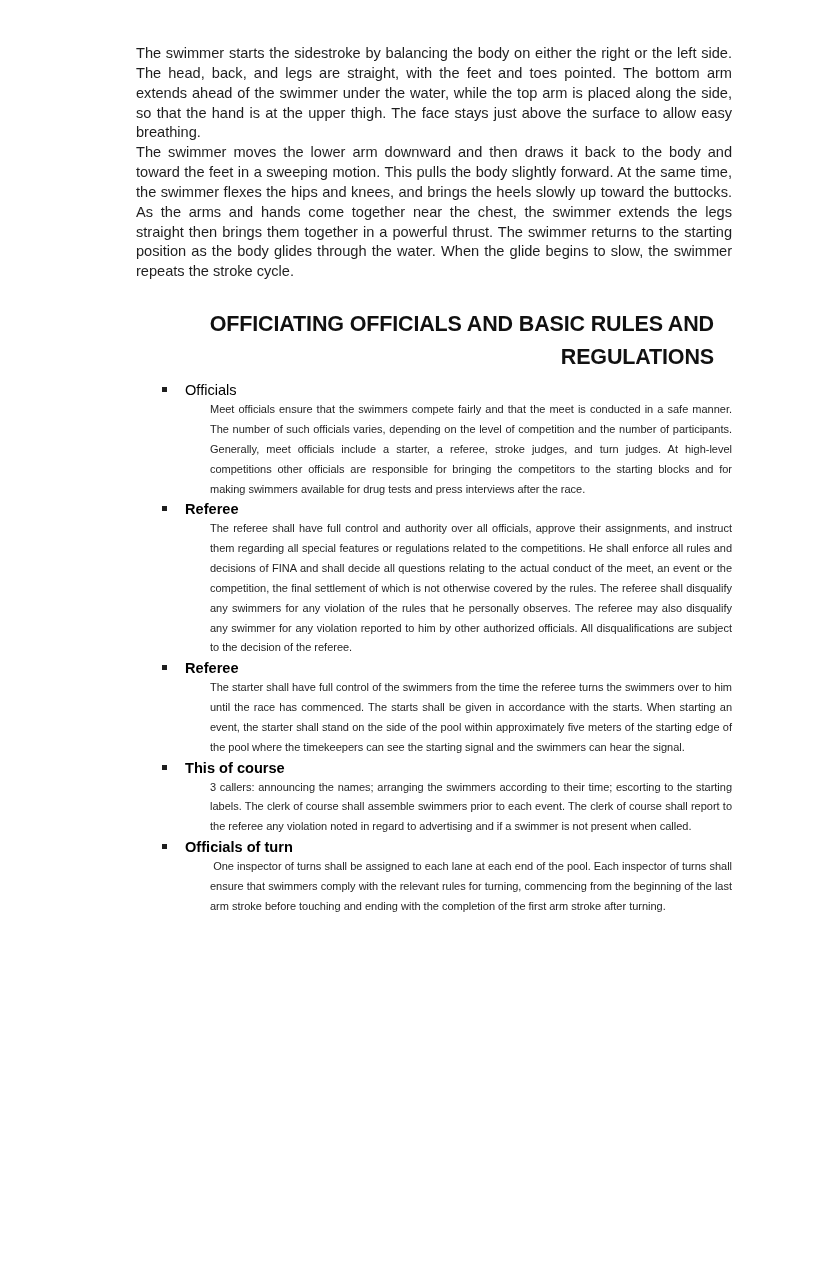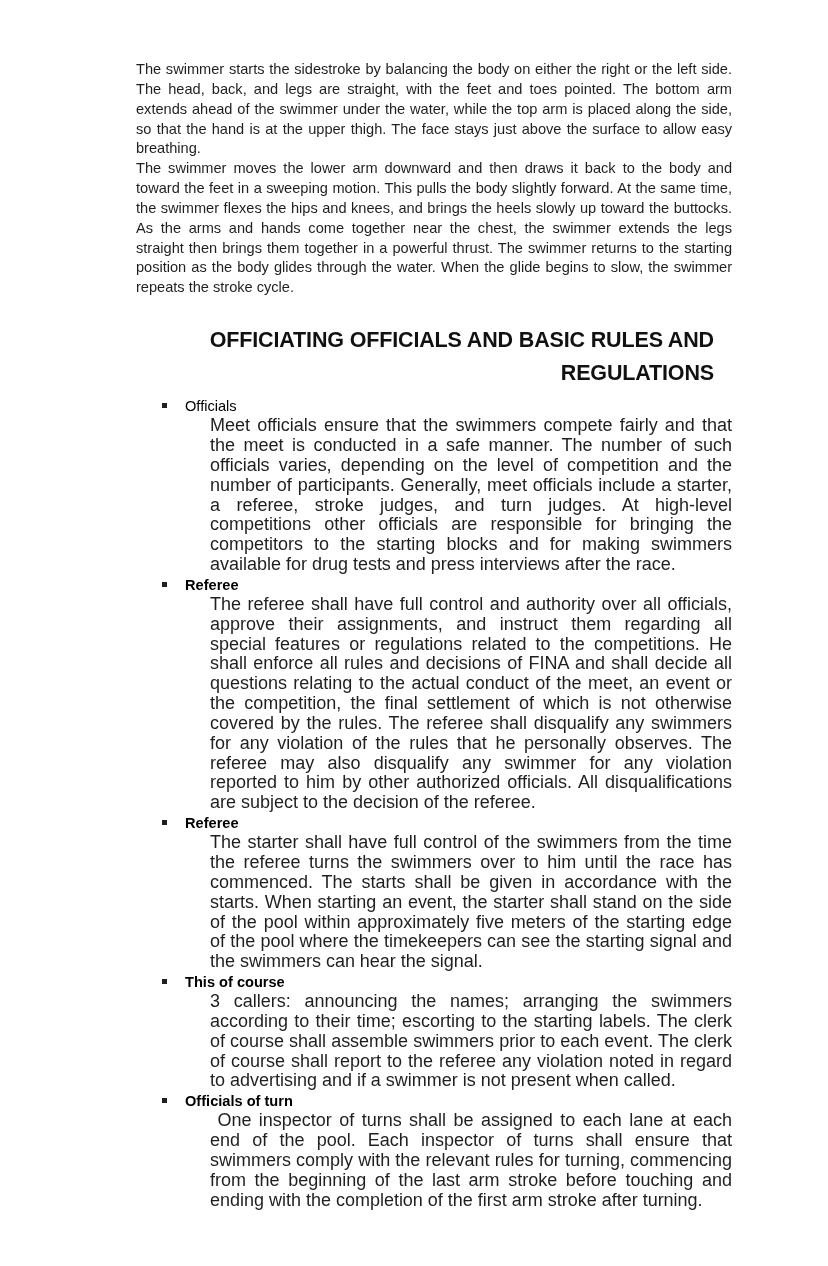--- a/index.html
+++ b/index.html
@@ -15,21 +15,21 @@
     color: #1f1f1f;
     -webkit-font-smoothing: antialiased;
   }
 
   .page {
     position: relative;
     width: 828px;
     height: 1266px;
     background: #ffffff;
     box-sizing: border-box;
-    padding: 60px 96px 0 136px;
+    padding: 44px 96px 0 136px;
   }
 
   .content {
     width: 596px;
   }
 
   
   .intro-para {
     margin: 0;
     font-size: 14.6px;
@@ -85,21 +85,21 @@
     font-weight: normal;
     font-style: normal;
   }
   .section-label.emph {
     font-weight: bold;
   }
 
   .section-body {
     margin: 0;
     padding-left: 48px;
-    font-size: 18px;
+    font-size: 11px;
     line-height: 19.85px;
     text-align: justify;
     text-justify: inter-word;
     letter-spacing: -0.01px;
     color: #1f1f1f;
     white-space: pre-wrap;
   }
 </style>
 </head>
 <body>

